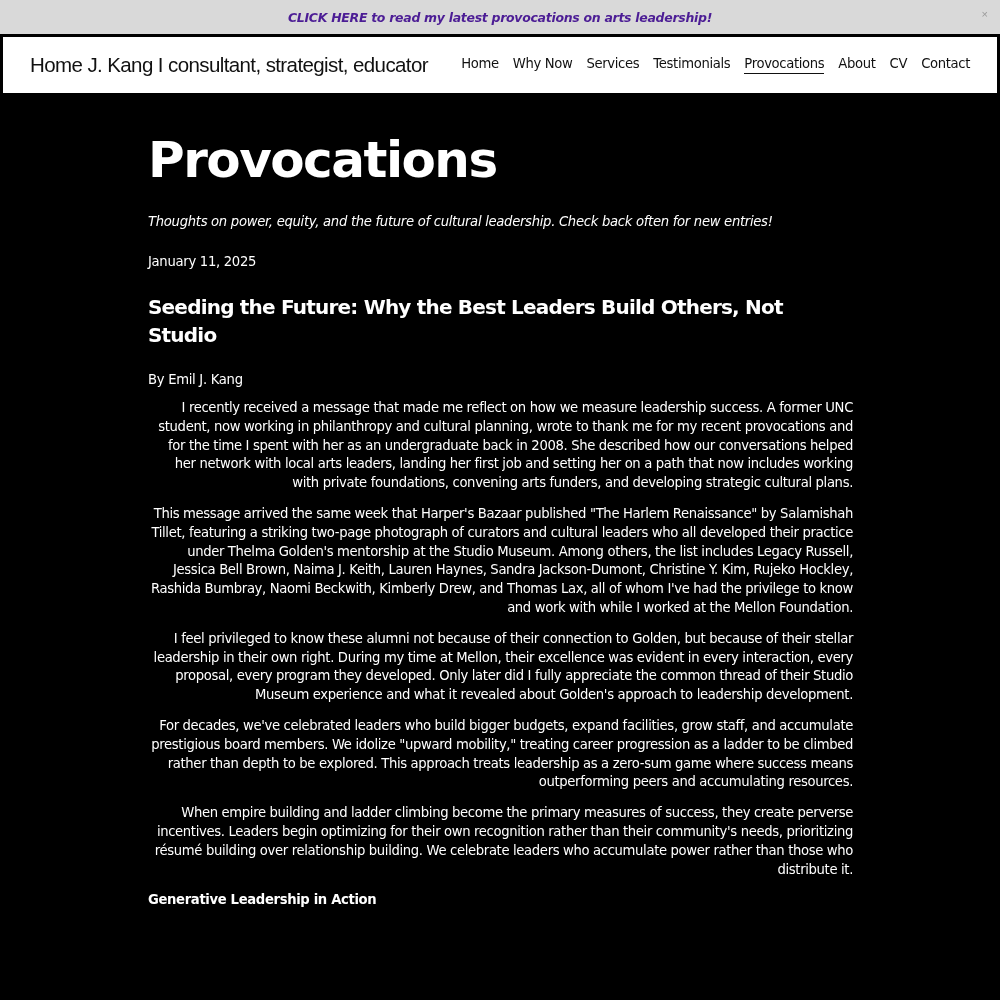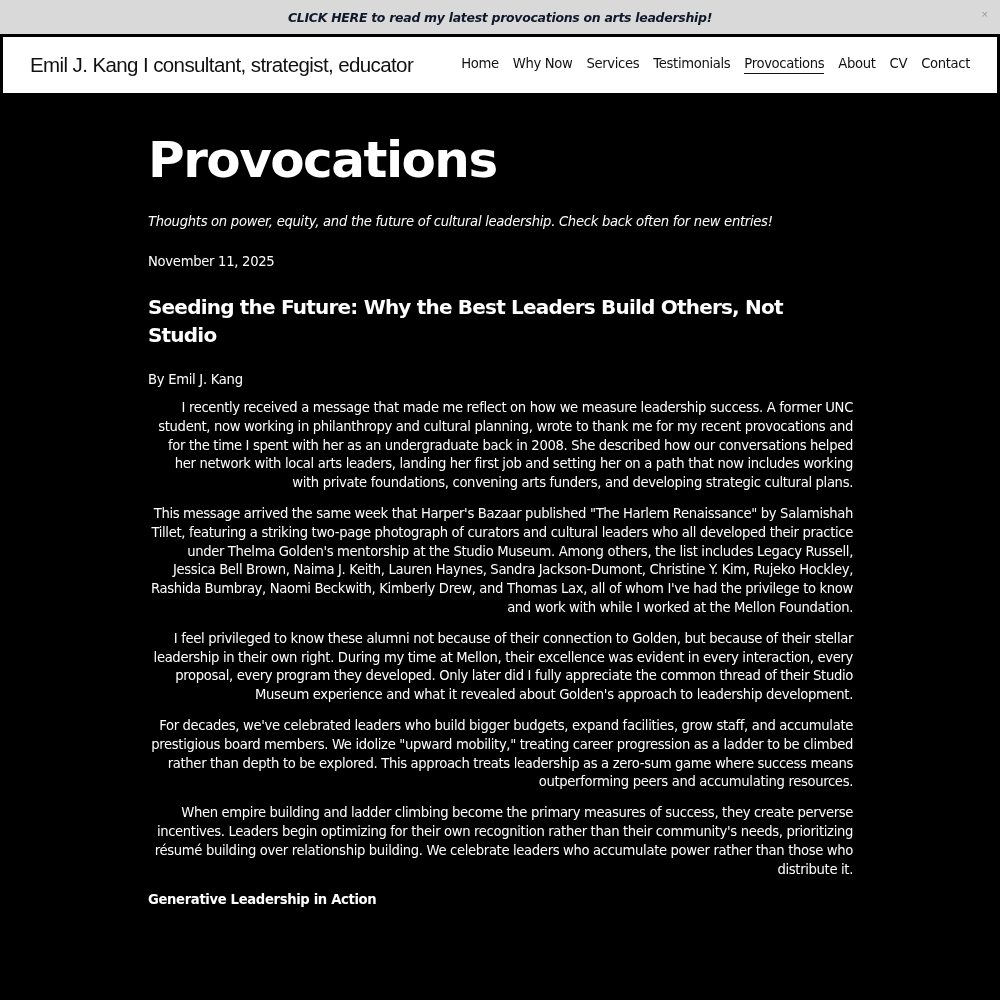--- a/index.html
+++ b/index.html
@@ -17,21 +17,21 @@
     background: #d9d9d9;
     display: flex;
     align-items: center;
     justify-content: center;
   }
   .announcement-link {
     font-family: "DejaVu Sans", sans-serif;
     font-size: 12.5px;
     font-weight: bold;
     font-style: italic;
-    color: #0f172a;
+    color: #4c1d95;
     text-decoration: none;
     letter-spacing: -0.3px;
   }
   .announcement-close {
     position: absolute;
     right: 12px;
     top: 8px;
     font-size: 11px;
     color: #9a9a9a;
     cursor: pointer;
@@ -132,40 +132,40 @@
 </head>
 <body>
 
 <div class="announcement">
   <a class="announcement-link" href="#">CLICK HERE to read my latest provocations on arts leadership!</a>
   <span class="announcement-close">×</span>
 </div>
 
 <div class="header-wrap">
   <div class="header">
-    <a class="site-title" href="#">Emil J. Kang I consultant, strategist, educator</a>
+    <a class="site-title" href="#">Home J. Kang I consultant, strategist, educator</a>
     <nav class="nav">
       <a class="nav-item" href="#">Home</a>
       <a class="nav-item" href="#">Why Now</a>
       <a class="nav-item" href="#">Services</a>
       <a class="nav-item" href="#">Testimonials</a>
       <a class="nav-item active" href="#">Provocations</a>
       <a class="nav-item" href="#">About</a>
       <a class="nav-item" href="#">CV</a>
       <a class="nav-item" href="#">Contact</a>
     </nav>
   </div>
 </div>
 
 <main class="content">
   <h1 class="page-title">Provocations</h1>
   <p class="tagline">Thoughts on power, equity, and the future of cultural leadership. Check back often for new entries!</p>
 
   <article>
-    <p class="post-date">November 11, 2025</p>
+    <p class="post-date">January 11, 2025</p>
     <h2 class="post-title">Seeding the Future: Why the Best Leaders Build Others, Not Studio</h2>
     <p class="byline">By Emil J. Kang</p>
 
     <p class="para">I recently received a message that made me reflect on how we measure leadership success. A former UNC student, now working in philanthropy and cultural planning, wrote to thank me for my recent provocations and for the time I spent with her as an undergraduate back in 2008. She described how our conversations helped her network with local arts leaders, landing her first job and setting her on a path that now includes working with private foundations, convening arts funders, and developing strategic cultural plans.</p>
     <p class="para">This message arrived the same week that Harper's Bazaar published "The Harlem Renaissance" by Salamishah Tillet, featuring a striking two-page photograph of curators and cultural leaders who all developed their practice under Thelma Golden's mentorship at the Studio Museum. Among others, the list includes Legacy Russell, Jessica Bell Brown, Naima J. Keith, Lauren Haynes, Sandra Jackson-Dumont, Christine Y. Kim, Rujeko Hockley, Rashida Bumbray, Naomi Beckwith, Kimberly Drew, and Thomas Lax, all of whom I've had the privilege to know and work with while I worked at the Mellon Foundation.</p>
     <p class="para">I feel privileged to know these alumni not because of their connection to Golden, but because of their stellar leadership in their own right. During my time at Mellon, their excellence was evident in every interaction, every proposal, every program they developed. Only later did I fully appreciate the common thread of their Studio Museum experience and what it revealed about Golden's approach to leadership development.</p>
 
     <p class="para">For decades, we've celebrated leaders who build bigger budgets, expand facilities, grow staff, and accumulate prestigious board members. We idolize "upward mobility," treating career progression as a ladder to be climbed rather than depth to be explored. This approach treats leadership as a zero-sum game where success means outperforming peers and accumulating resources.</p>
     <p class="para">When empire building and ladder climbing become the primary measures of success, they create perverse incentives. Leaders begin optimizing for their own recognition rather than their community's needs, prioritizing résumé building over relationship building. We celebrate leaders who accumulate power rather than those who distribute it.</p>
 

